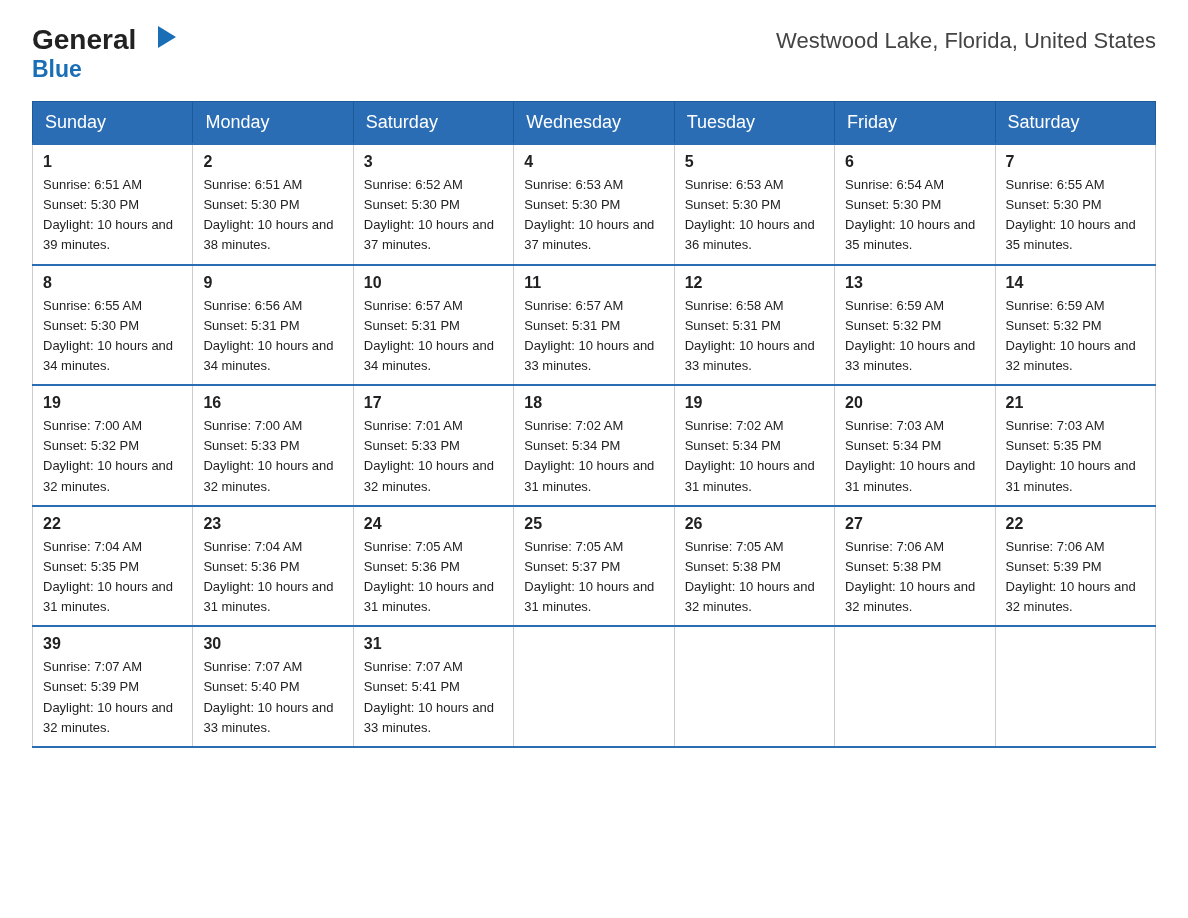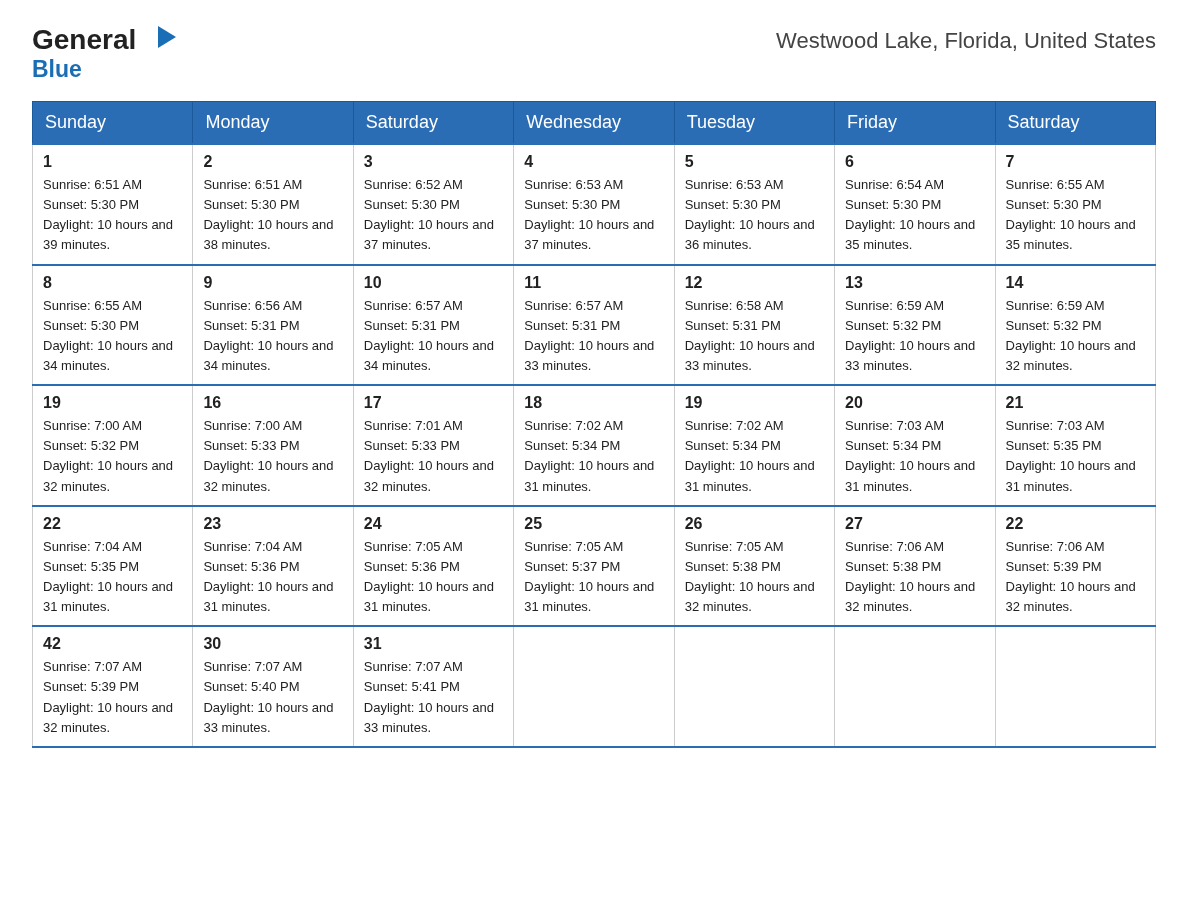--- a/index.html
+++ b/index.html
@@ -246,21 +246,21 @@
           <span class="day-number">27</span>
           <span class="day-info">Sunrise: 7:06 AM<br>Sunset: 5:38 PM<br>Daylight: 10 hours and 32 minutes.</span>
         </td>
         <td>
           <span class="day-number">22</span>
           <span class="day-info">Sunrise: 7:06 AM<br>Sunset: 5:39 PM<br>Daylight: 10 hours and 32 minutes.</span>
         </td>
       </tr>
       <tr>
         <td>
-          <span class="day-number">42</span>
+          <span class="day-number">39</span>
           <span class="day-info">Sunrise: 7:07 AM<br>Sunset: 5:39 PM<br>Daylight: 10 hours and 32 minutes.</span>
         </td>
         <td>
           <span class="day-number">30</span>
           <span class="day-info">Sunrise: 7:07 AM<br>Sunset: 5:40 PM<br>Daylight: 10 hours and 33 minutes.</span>
         </td>
         <td>
           <span class="day-number">31</span>
           <span class="day-info">Sunrise: 7:07 AM<br>Sunset: 5:41 PM<br>Daylight: 10 hours and 33 minutes.</span>
         </td>

